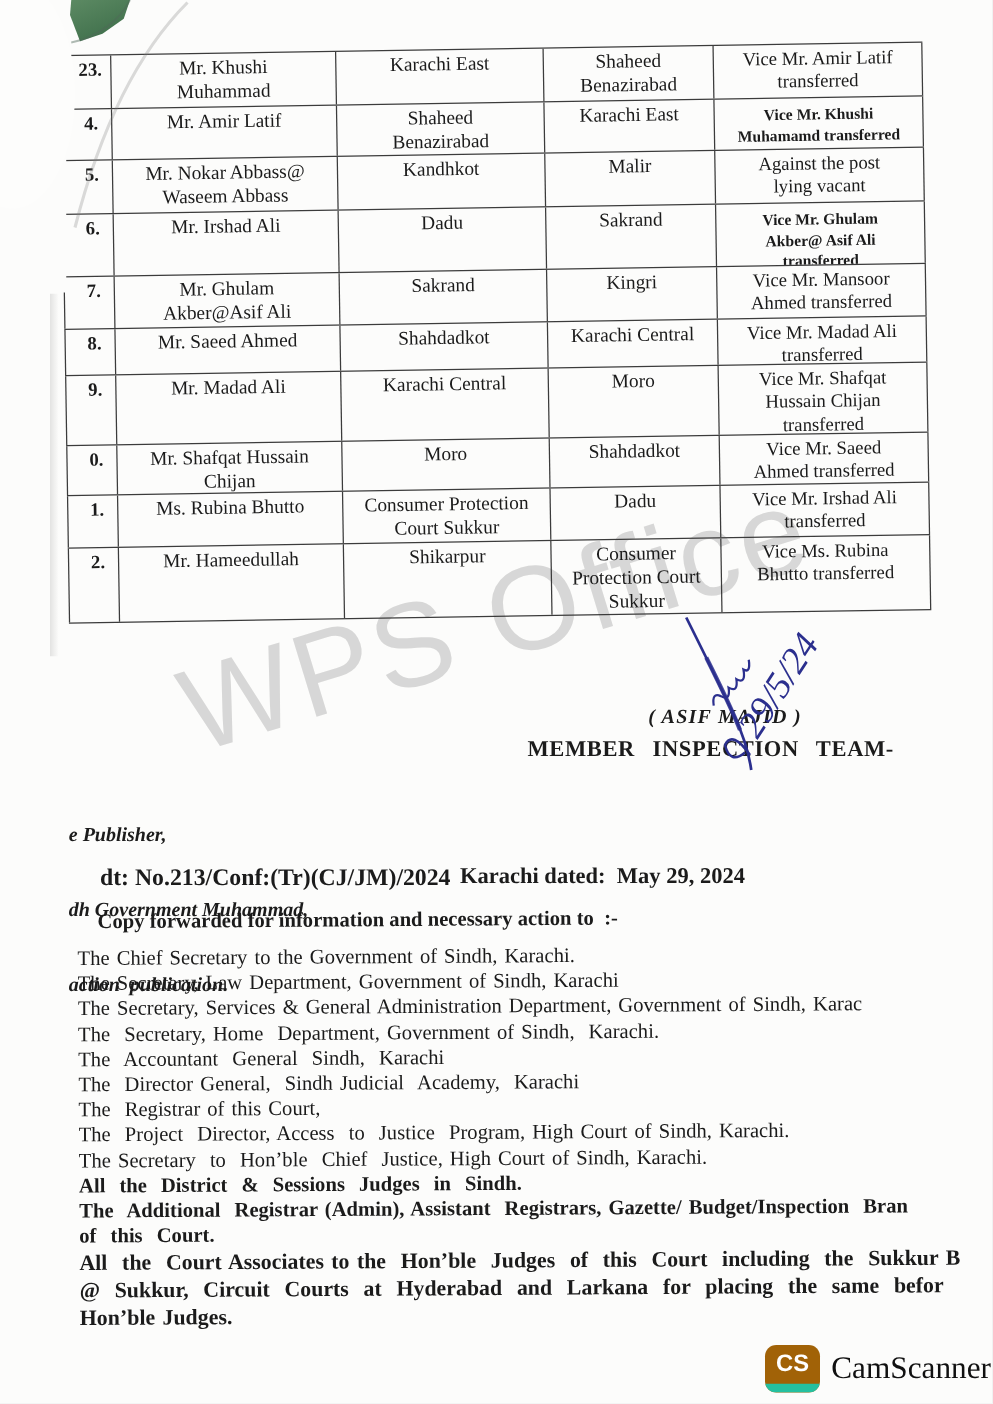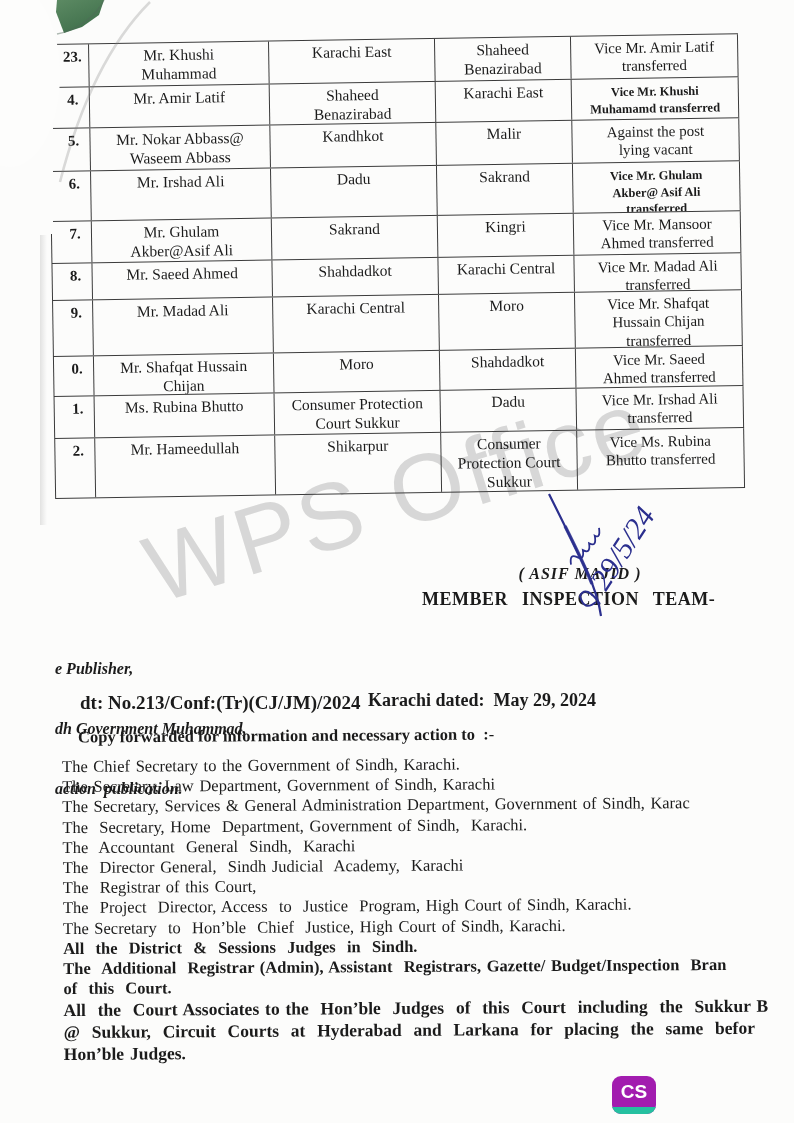--- a/index.html
+++ b/index.html
@@ -54,21 +54,21 @@
      white-space:pre;transform:rotate(-0.4deg);}
   .dist-list{position:absolute;left:62px;top:757px;width:710px;z-index:2;
      transform:rotate(-0.35deg);transform-origin:0 0;}
   .ditem{font-size:16.5px;line-height:20.2px;white-space:pre;word-spacing:1.5px;}
   .ditem.b{font-weight:bold;}
   .ditem.lg{font-size:17.5px;line-height:22px;}
 
   
   .cs-footer{position:absolute;left:612px;top:1076px;z-index:2;display:flex;align-items:center;}
   .cs-badge{width:44px;height:38px;border-radius:9px;position:relative;overflow:hidden;
-     background:#a21caf;flex:0 0 auto;}
+     background:#a16207;flex:0 0 auto;}
   .cs-badge .cs-txt{position:absolute;left:0;top:1px;width:100%;height:30px;line-height:30px;
      text-align:center;color:#fff;font-family:"Liberation Sans",sans-serif;font-weight:bold;font-size:19px;}
   .cs-badge .cs-teal{position:absolute;left:0;bottom:0;width:100%;height:7px;background:#25c0a0;}
   .cs-word{margin-left:9px;font-size:25px;color:#101010;font-family:"Liberation Serif",serif;}
 </style>
 </head>
 <body>
 
 <div class="page">
 
@@ -223,15 +223,16 @@
       <div class="ditem b lg">All  the  Court Associates to the  Hon’ble  Judges  of  this  Court  including  the  Sukkur B</div>
       <div class="ditem b lg">@  Sukkur,  Circuit  Courts  at  Hyderabad  and  Larkana  for  placing  the  same  befor</div>
       <div class="ditem b lg">Hon’ble Judges.</div>
     </div>
 
   <div class="cs-footer">
     <div class="cs-badge">
       <div class="cs-txt">CS</div>
       <div class="cs-teal"></div>
     </div>
+    <div class="cs-word">CamScanner</div>
   </div>
 
 </div>
 
 </body></html>

